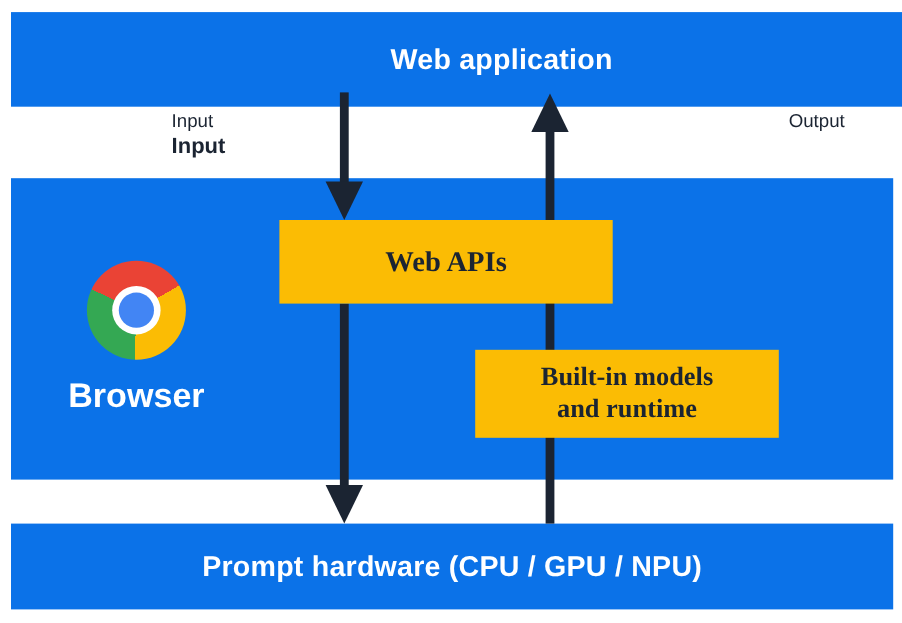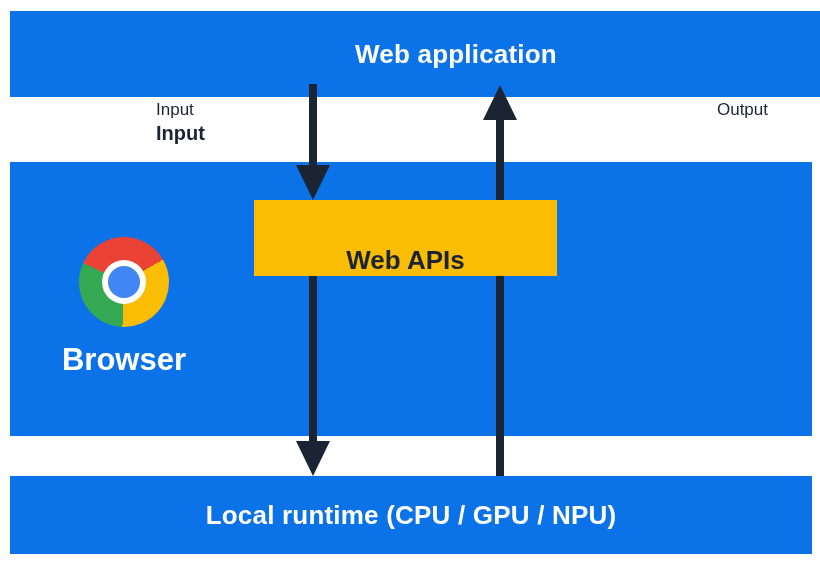--- a/index.html
+++ b/index.html
@@ -46,22 +46,22 @@
   .line-down-a { left: 309px; top: 84px;  height: 83px; }
   .head-down-a { left: 296px; top: 165px; }
   .line-down-b { left: 309px; top: 276px; height: 166px; }
   .head-down-b { left: 296px; top: 441px; }
   .line-up     { left: 496px; top: 118px; height: 358px; }
   .head-up     { left: 483px; top: 85px; }
 
   
   .ybox {
     position: absolute; background: var(--yellow); z-index: 3;
-    display: flex; flex-direction: column; align-items: center; justify-content: flex-end;
-    color: var(--dark); text-align: center;
+    display: flex; flex-direction: column; align-items: center; justify-content: center;
+    color: var(--dark); text-align: center; font-family: Liberation Serif, serif;
   }
   .box-webapis { left: 254px; top: 200px; width: 303px; height: 76px; font-size: 26px; font-weight: 700; }
   .box-builtin { left: 432px; top: 318px; width: 276px; height: 80px; font-size: 24px; font-weight: 700; line-height: 29px; }
 
   
   .chrome-logo {
     position: absolute; left: 79px; top: 237px; width: 90px; height: 90px; z-index: 3;
   }
   .chrome-disc {
     position: absolute; inset: 0; border-radius: 50%;
@@ -91,41 +91,45 @@
 
 <div class="canvas">
 
   <div class="panel bar-top">
     <span class="bar-title">Web application</span>
   </div>
 
   <div class="panel panel-mid"></div>
 
   <div class="panel bar-bottom">
-    <span class="bar-title">Local runtime (CPU / GPU / NPU)</span>
+    <span class="bar-title">Prompt hardware (CPU / GPU / NPU)</span>
   </div>
 
   <div class="flow-label label-input">
     <span class="small">Input</span>
     <span class="big">Input</span>
   </div>
   <div class="flow-label label-output">
     <span class="small">Output</span>
   </div>
 
   <div class="arrow-line line-down-a"></div>
   <div class="arrow-head down head-down-a"></div>
   <div class="arrow-line line-down-b"></div>
   <div class="arrow-head down head-down-b"></div>
   <div class="arrow-line line-up"></div>
   <div class="arrow-head up head-up"></div>
 
   <div class="ybox box-webapis">
     <span>Web APIs</span>
   </div>
+  <div class="ybox box-builtin">
+    <span>Built-in models</span>
+    <span>and runtime</span>
+  </div>
 
   <div class="chrome-logo">
     <div class="chrome-disc"></div>
     <div class="chrome-ring"></div>
     <div class="chrome-center"></div>
   </div>
   <div class="browser-label">Browser</div>
 
 </div>
 

